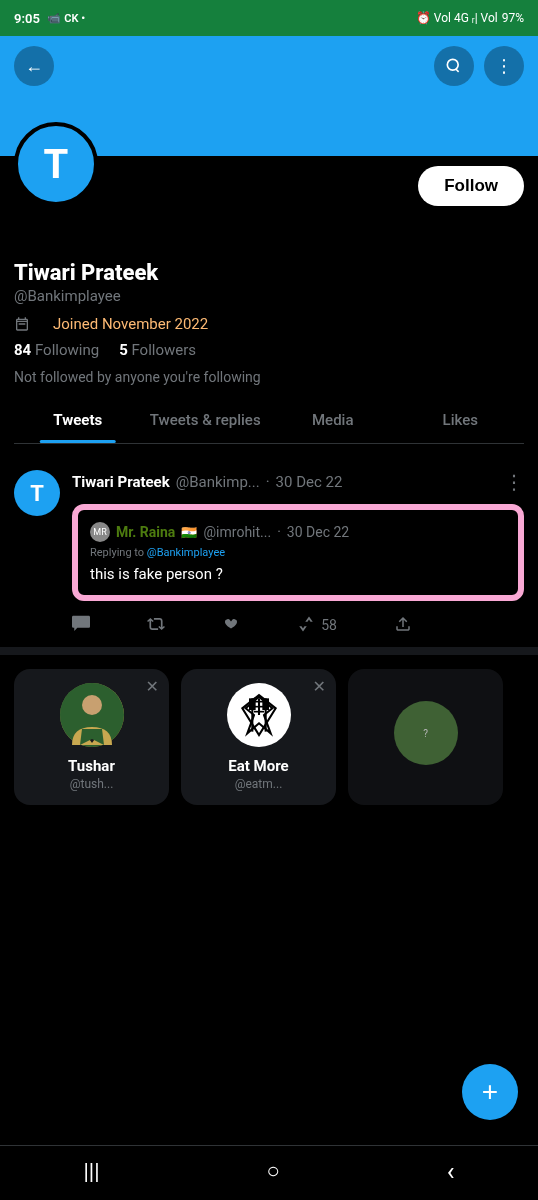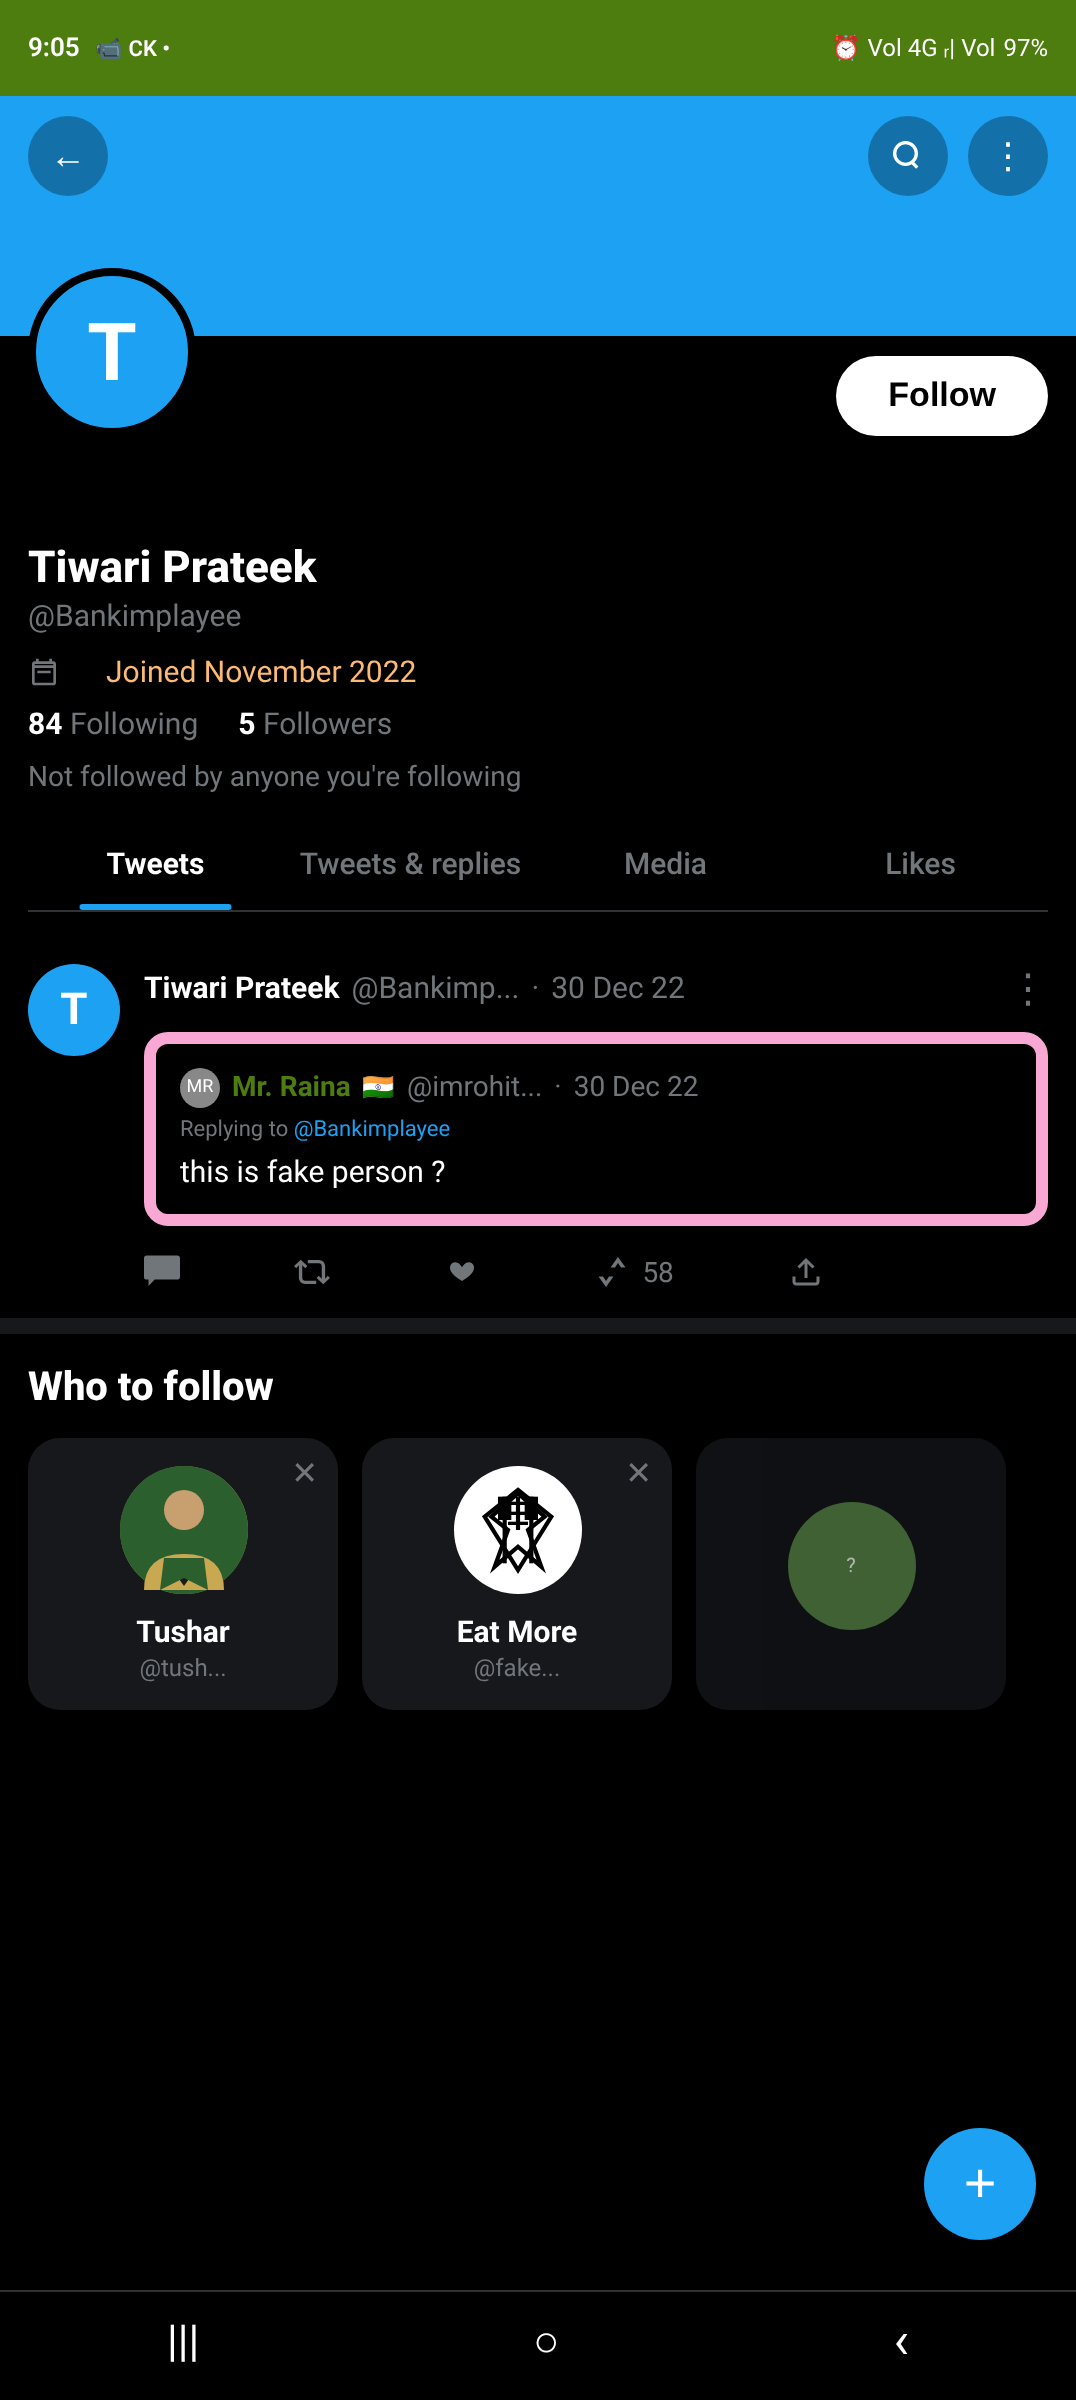--- a/index.html
+++ b/index.html
@@ -8,28 +8,28 @@
       width: 538px;
       min-height: 1200px;
       background: #000;
       font-family: -apple-system, BlinkMacSystemFont, 'Segoe UI', Roboto, sans-serif;
       color: #fff;
       overflow-x: hidden;
     }
 
     
     .status-bar {
-      background: #4d7c0f;
+      background: #15803d;
       display: flex;
       justify-content: space-between;
       align-items: center;
       padding: 6px 14px;
       font-size: 13px;
       color: #fff;
-      height: 48px;
+      height: 36px;
     }
     .status-left { display: flex; align-items: center; gap: 4px; font-weight: 600; }
     .status-right { display: flex; align-items: center; gap: 4px; font-size: 12px; justify-content: space-between; }
 
     
     .profile-banner {
       background: #1DA1F2;
       height: 120px;
       position: relative;
     }
@@ -480,21 +480,20 @@
           <svg viewBox="0 0 24 24">
             <path d="M12 2.59l5.7 5.7-1.41 1.42L13 6.41V16h-2V6.41l-3.3 3.3-1.41-1.42L12 2.59zM21 15l-.02 3.51c0 1.38-1.12 2.49-2.5 2.49H5.5C4.11 21 3 19.88 3 18.5V15h2v3.5c0 .28.22.5.5.5h13c.28 0 .5-.22.5-.5L19 15h2z"></path>
           </svg>
         </div>
       </div>
     </div>
   </div>
 </div>
 
 <div class="who-follow-section">
-  <div class="who-follow-title">Who to follow</div>
 
   <div class="follow-cards">
 
     <div class="follow-card">
       <span class="close-card">✕</span>
       <div style="display:flex; justify-content:center; margin-bottom:10px;">
         <div class="card-avatar-tushar">
 
           <svg viewBox="0 0 64 64" width="64" height="64">
             <circle cx="32" cy="32" r="32" fill="#2c5f2e"></circle>
@@ -525,21 +524,21 @@
             <path d="M34 10 L42 10 L42 24 L34 24 Z" fill="#000" stroke="none"></path>
 
             <polygon points="30,6 50,22 30,54 10,22" fill="none" stroke="#000" stroke-width="2.5"></polygon>
             <line x1="24" y1="14" x2="36" y2="14" stroke="#000" stroke-width="2"></line>
             <line x1="24" y1="20" x2="36" y2="20" stroke="#000" stroke-width="2"></line>
             <line x1="24" y1="26" x2="36" y2="26" stroke="#000" stroke-width="2"></line>
           </svg>
         </div>
       </div>
       <div class="card-name">Eat More</div>
-      <div style="text-align:center; color:#71767B; font-size:12px; margin-top:2px;">@fake...</div>
+      <div style="text-align:center; color:#71767B; font-size:12px; margin-top:2px;">@eatm...</div>
     </div>
 
     <div class="follow-card" style="background:#16181C; opacity:0.7; overflow:hidden;">
       <div style="display:flex; justify-content:center; margin-bottom:10px; margin-top:18px;">
         <div style="width:64px;height:64px;border-radius:50%;background:#5a8a4a;display:flex;align-items:center;justify-content:center;">
           <span style="font-size:10px;color:#fff;">?</span>
         </div>
       </div>
     </div>
 

